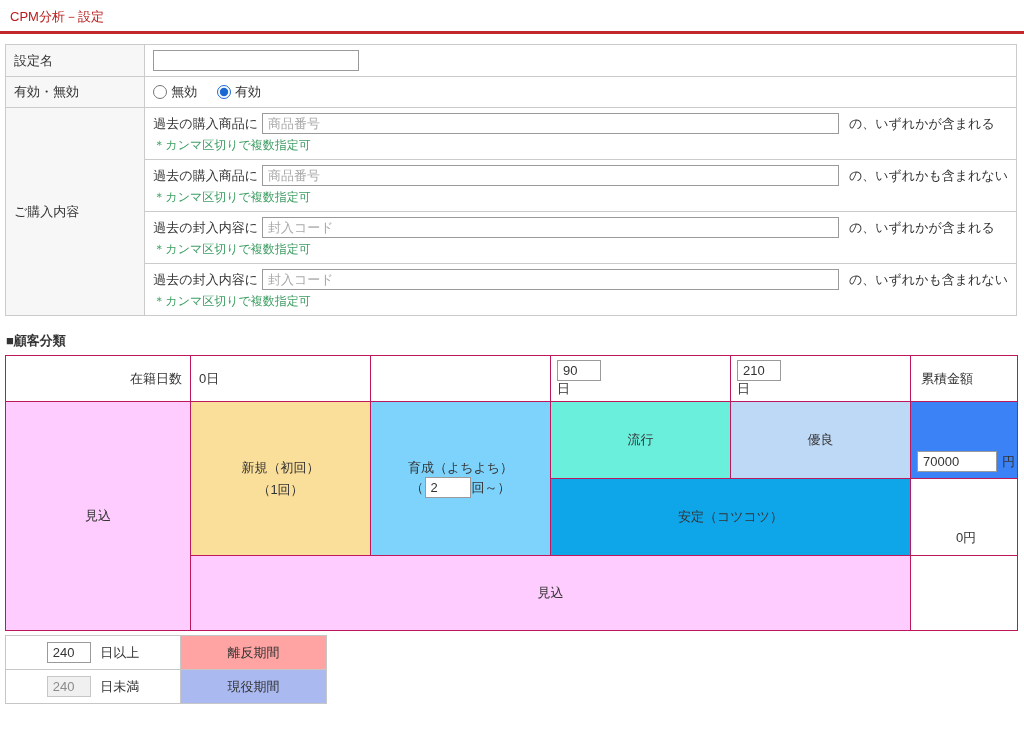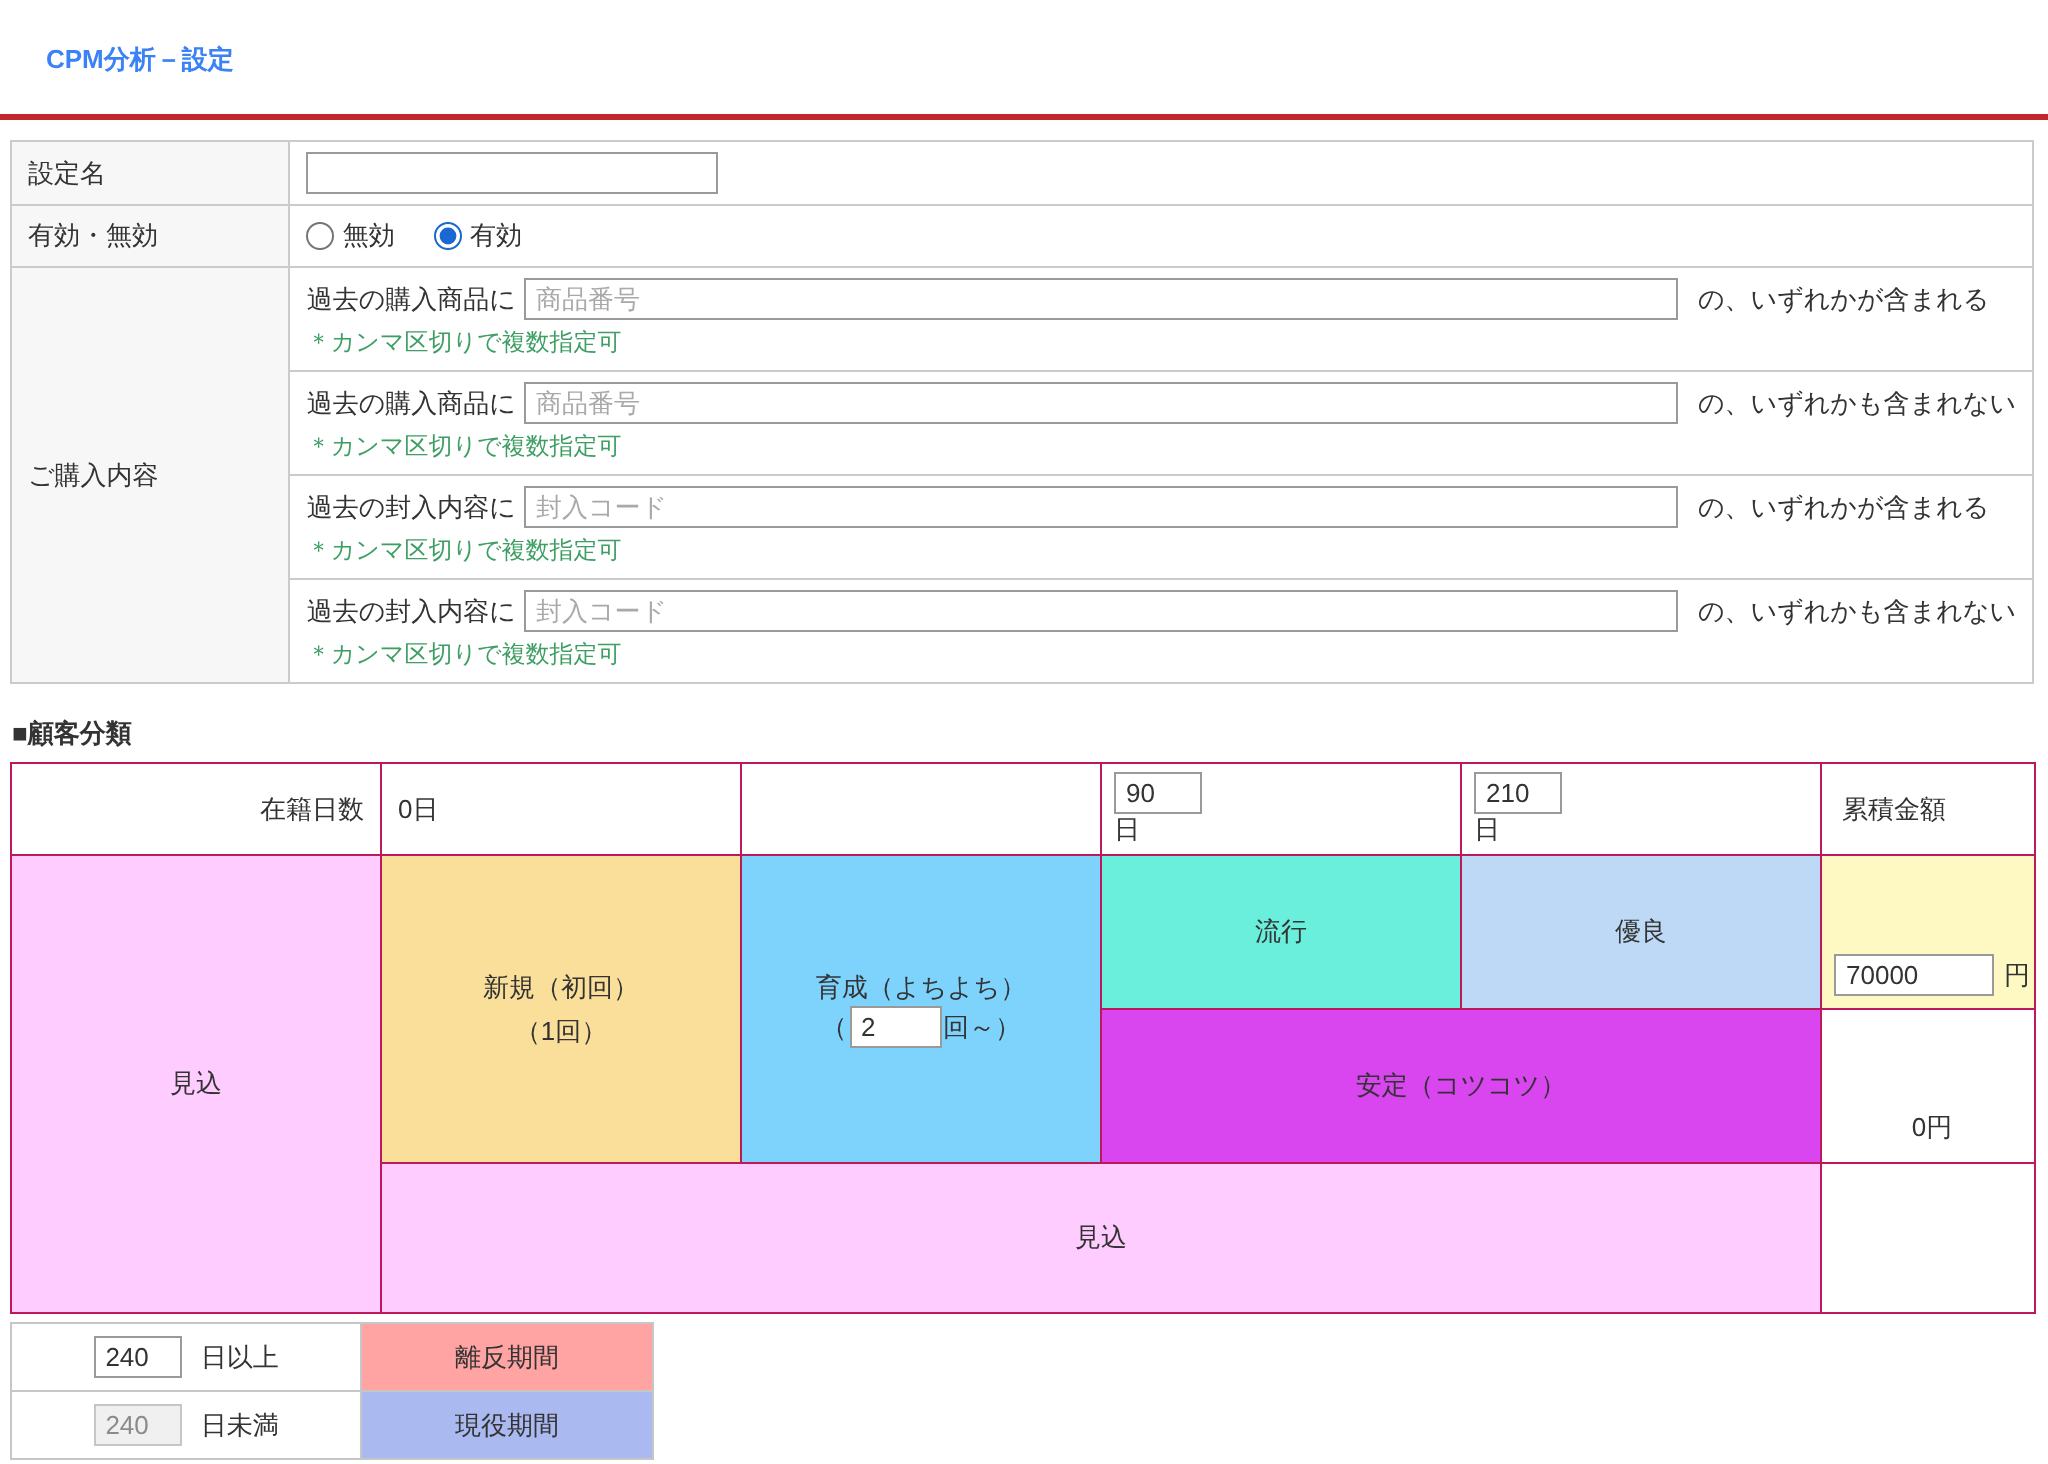--- a/index.html
+++ b/index.html
@@ -4,21 +4,21 @@
 <style>
   * { box-sizing: border-box; }
   html, body { margin:0; padding:0; background:#fff; }
   body {
     width:1024px; height:732px;
     font-family:"Liberation Sans","DejaVu Sans",sans-serif;
     font-size:13px; color:#333;
   }
   
   .page-header { padding:8px 10px 5px 10px; }
-  .page-title { font-size:13px; font-weight:bold; color:#3b82f6; margin:13px; }
+  .page-title { font-size:13px; font-weight:normal; color:#b91c1c; margin:0; }
   .header-rule { border-bottom:3px solid #C2272D; width:1024px; }
 
   .content { padding:0 7px 0 5px; }
 
   
   table { border-collapse:collapse; }
   .form-table { width:1012px; margin-top:10px; }
   .form-table th, .form-table td { border:1px solid #CBCBCB; }
   .form-table th {
     background:#F7F7F7; width:215px; font-weight:normal;
@@ -58,21 +58,21 @@
   .hdr td { background:#fff; }
   .hdr-tenure { text-align:right !important; padding-right:8px !important; }
   .hdr-day0 { text-align:left !important; padding-left:8px !important; }
   .hdr-day { text-align:left !important; vertical-align:top !important; padding:4px 0 0 6px !important; }
   .day-input { width:44px; }
   .day-unit { text-align:left; line-height:15px; }
   .hdr-amount { text-align:left !important; padding-left:10px !important; }
   .two-line div { line-height:1.65; }
   .nurture-line2 { display:flex; align-items:center; justify-content:center; line-height:1.65; }
   .nurture-input { width:46px; margin:0 1px; }
-  .amount-cell { background:#fef9c3; vertical-align:bottom !important; text-align:left !important; padding:4px 4px 6px 6px !important; }
+  .amount-cell { background:#3b82f6; vertical-align:bottom !important; text-align:left !important; padding:4px 4px 6px 6px !important; }
   .amount-line { display:flex; align-items:center; }
   .amount-input { width:80px; margin-right:5px; }
   .zero-cell { background:#fff; vertical-align:bottom !important; text-align:right; padding:4px 4px 8px 8px !important; }
   .empty-cell { background:#fff; }
 
   
   .period-table { margin-top:4px; }
   .period-table td { border:1px solid #C6C6C6; height:34px; }
   .pcell { width:175px; background:#fff; text-align:center; }
   .pinput { width:44px; margin-right:6px; }
@@ -197,21 +197,21 @@
       <td style="background-color: rgb(106, 239, 220);">流行</td>
       <td style="background-color: rgb(190, 217, 246);">優良</td>
       <td class="amount-cell">
         <div class="amount-line">
           <input type="text" class="txt amount-input" value="70000" style="">
           <span>円</span>
         </div>
       </td>
     </tr>
     <tr class="row-b">
-      <td colspan="2" style="background-color: #d946ef;">安定（コツコツ）</td>
+      <td colspan="2" style="background-color: #0ea5e9;">安定（コツコツ）</td>
       <td class="zero-cell">
         <span>0円</span>
       </td>
     </tr>
     <tr class="row-c">
       <td colspan="4" style="background-color: rgb(255, 204, 255);">見込</td>
       <td class="empty-cell"></td>
     </tr>
   </tbody>
     </table>

